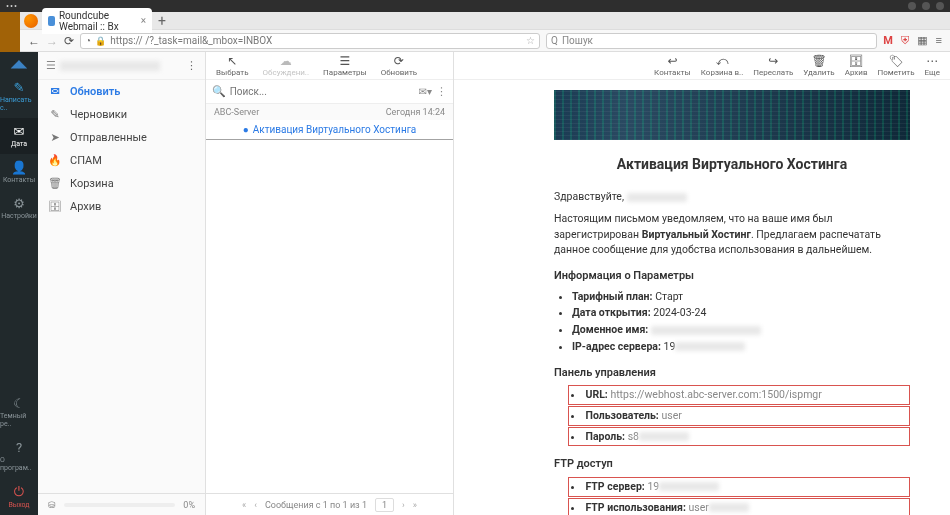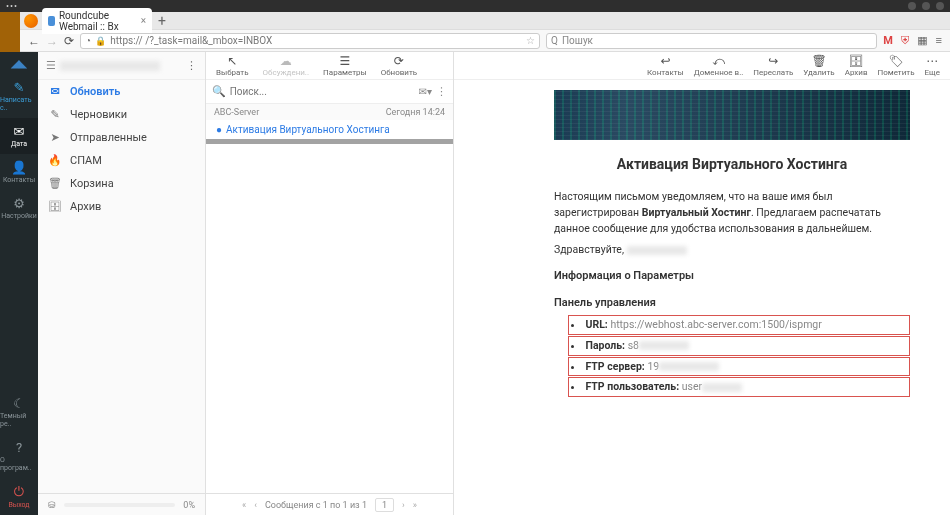--- a/index.html
+++ b/index.html
@@ -55,23 +55,23 @@
 
 .msglist { width: 248px; border-right: 1px solid #e0e0e0; display: flex; flex-direction: column; }
 .list-toolbar { height: 28px; display: flex; align-items: center; justify-content: flex-start; gap: 14px; padding: 0 10px; border-bottom: 1px solid #eee; font-size: 8px; color: #666; }
 .lt-item { display: flex; flex-direction: column; align-items: center; cursor: pointer; }
 .lt-item .ic { font-size: 12px; color: #555; }
 .lt-item.disabled { opacity: 0.4; }
 .search-row { height: 24px; border-bottom: 1px solid #eee; display: flex; align-items: center; padding: 0 6px; gap: 4px; }
 .search-row .sic { color: #999; font-size: 11px; }
 .search-row input { flex: 1; border: none; outline: none; font-size: 10px; background: transparent; }
 .search-row .envd { color: #888; font-size: 10px; }
-.msgs { flex: 1; overflow: auto; }
+.msgs { flex: 1; overflow: auto; text-align: center; }
 .msg-group { padding: 3px 8px; font-size: 9px; color: #888; display: flex; justify-content: space-between; background: #fafafa; }
-.msg-item { padding: 4px 10px; font-size: 10px; color: #2c7be5; cursor: pointer; border-bottom: 5px solid #a3a3a3; }
+.msg-item { padding: 4px 10px; font-size: 10px; color: #2c7be5; cursor: pointer; border-bottom: 1px solid #a3a3a3; }
 .msg-item .dot { color: #2c7be5; margin-right: 4px; }
 .pager { height: 22px; border-top: 1px solid #e0e0e0; display: flex; align-items: center; justify-content: center; gap: 8px; font-size: 9px; color: #888; }
 .pager .pbtn { color: #aaa; cursor: pointer; }
 .pager .pnum { border: 1px solid #ddd; padding: 1px 6px; border-radius: 2px; }
 
 .reader { flex: 1; display: flex; flex-direction: column; overflow: hidden; }
 .reader-toolbar { height: 28px; display: flex; align-items: center; justify-content: flex-end; gap: 10px; padding: 0 10px; border-bottom: 1px solid #eee; font-size: 8px; color: #666; }
 .rt-item { display: flex; flex-direction: column; align-items: center; cursor: pointer; }
 .rt-item .ic { font-size: 12px; color: #555; }
 .msg-body { flex: 1; overflow-y: auto; padding: 10px 40px 10px 100px; font-size: 11px; color: #333; line-height: 1.5; }
@@ -253,21 +253,21 @@
   </div>
 
   <div class="reader">
     <div class="reader-toolbar">
       <div class="rt-item">
           <span class="ic">↩</span>
           <span>Контакты</span>
         </div>
       <div class="rt-item">
           <span class="ic">⤺</span>
-          <span>Доменное в..</span>
+          <span>Корзина в..</span>
         </div>
       <div class="rt-item">
           <span class="ic">↪</span>
           <span>Переслать</span>
         </div>
       <div class="rt-item">
           <span class="ic">🗑</span>
           <span>Удалить</span>
         </div>
       <div class="rt-item">
@@ -279,41 +279,51 @@
           <span>Пометить</span>
         </div>
       <div class="rt-item">
           <span class="ic">⋯</span>
           <span>Еще</span>
         </div>
     </div>
     <div class="msg-body">
       <div class="hero"></div>
       <h2>Активация Виртуального Хостинга</h2>
+      <p><span>Здравствуйте, </span><span class="blur-sm" style="width:60px"></span></p>
       <p><span>Настоящим письмом уведомляем, что на ваше имя был зарегистрирован </span><b>Виртуальный Хостинг</b><span>. Предлагаем распечатать данное сообщение для удобства использования в дальнейшем.</span></p>
-      <p><span>Здравствуйте, </span><span class="blur-sm" style="width:60px"></span></p>
 
       <h4>Информация о Параметры</h4>
+      <ul>
+        <li><b>Тарифный план:</b> <span>Старт</span></li>
+        <li><b>Дата открытия:</b> <span>2024-03-24</span></li>
+        <li><b>Доменное имя:</b> <span class="blur-sm" style="width:110px"></span></li>
+        <li><b>IP-адрес сервера:</b> <span>19</span><span class="blur-sm" style="width:70px"></span></li>
+      </ul>
 
       <h4>Панель управления</h4>
       <div class="redbox-group">
         <span class="redbox">
             <li style="list-style-position:inside"><b>URL:</b> <span style="color:#888">https://webhost.abc-server.com:1500/ispmgr</span></li>
           </span>
         <span class="redbox">
+            <li style="list-style-position:inside"><b>Пользователь:</b> <span style="color:#888">user</span></li>
+          </span>
+        <span class="redbox">
             <li style="list-style-position:inside"><b>Пароль:</b> <span style="color:#888">s8</span><span class="blur-sm" style="width:50px"></span></li>
           </span>
       </div>
 
+      <h4>FTP доступ</h4>
       <div class="redbox-group">
         <span class="redbox">
             <li style="list-style-position:inside"><b>FTP сервер:</b> <span style="color:#888">19</span><span class="blur-sm" style="width:60px"></span></li>
           </span>
         <span class="redbox">
-            <li style="list-style-position:inside"><b>FTP пользователь:</b> <span style="color:#888">user</span><span class="blur-sm" style="width:40px"></span></li>
+            <li style="list-style-position:inside"><b>FTP использования:</b> <span style="color:#888">user</span><span class="blur-sm" style="width:40px"></span></li>
           </span>
 
       </div>
 
     </div>
   </div>
 
 </div>
 
 </body></html>

